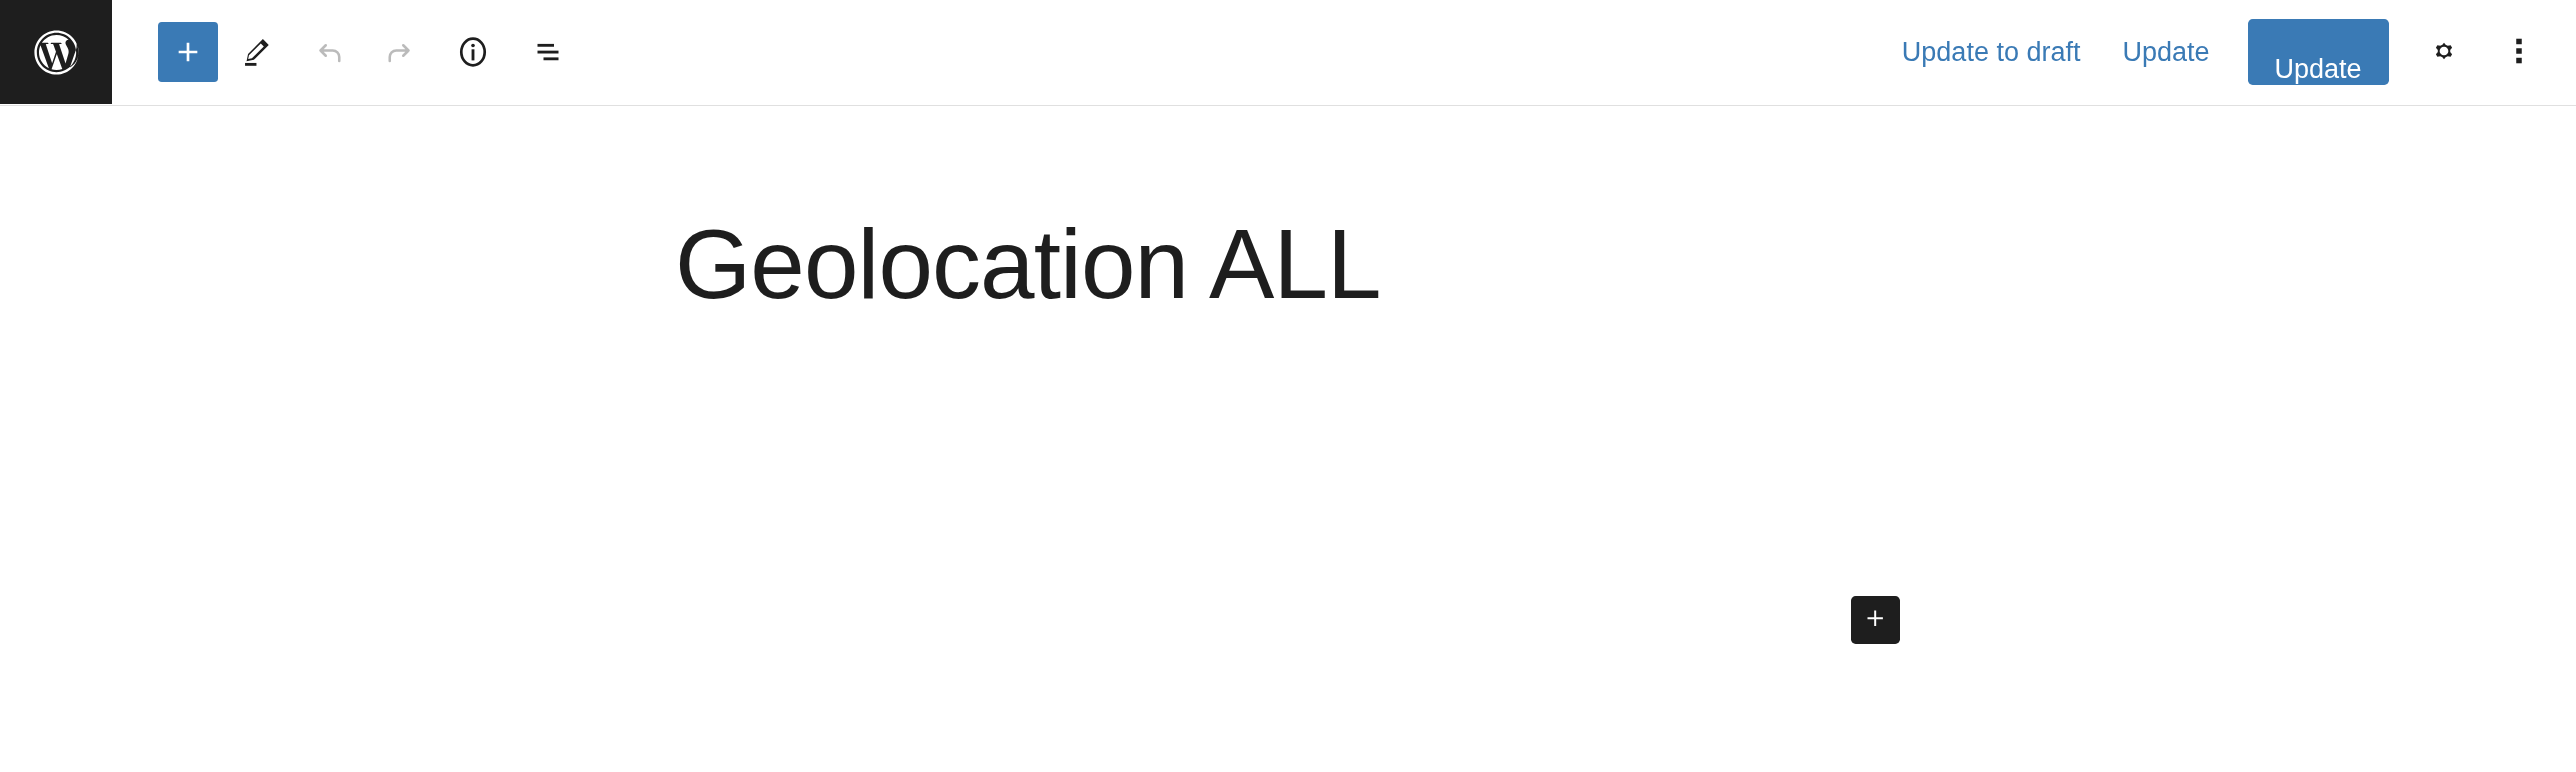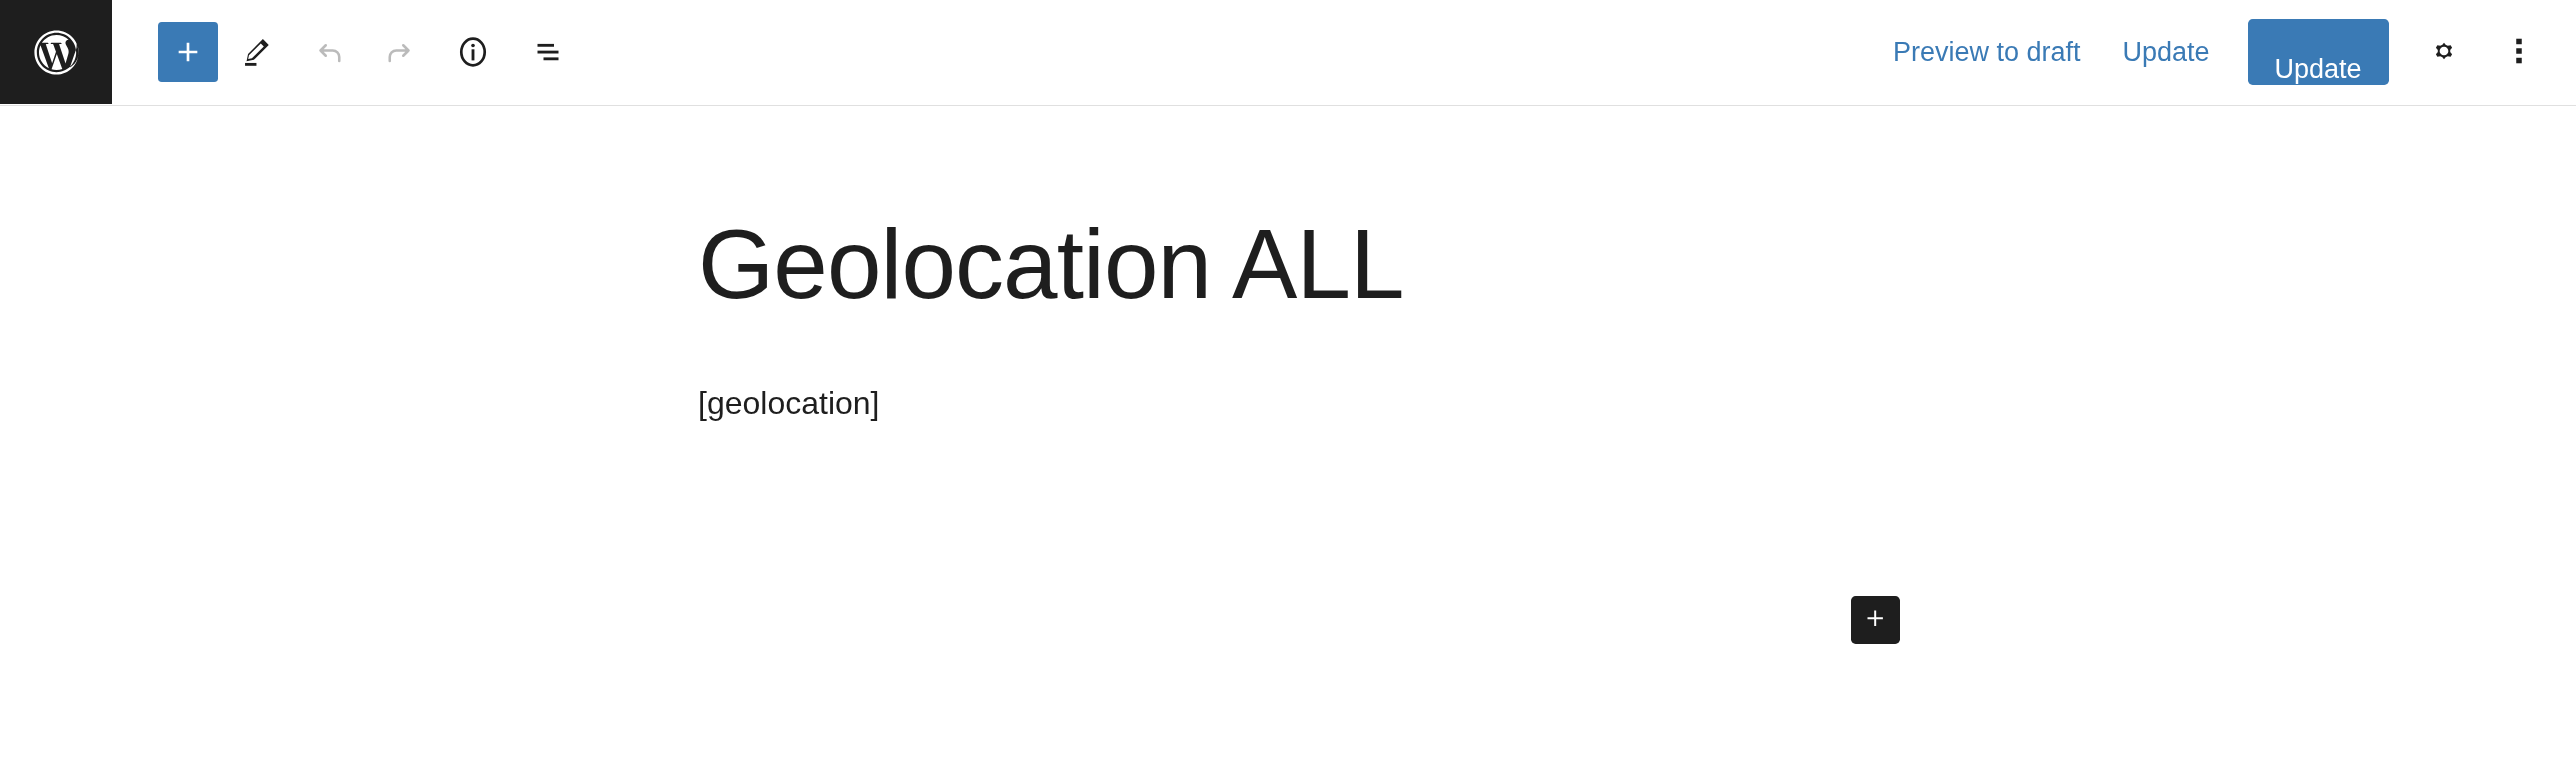--- a/index.html
+++ b/index.html
@@ -122,21 +122,21 @@
   
   .editor-canvas {
     position: relative;
     width: 2576px;
     height: 667px;
     background: #ffffff;
   }
 
   .content-wrap {
     position: absolute;
-    left: 698px;
+    left: 675px;
     top: 0;
     width: 1226px;
   }
 
   .post-title {
     font-family: "Liberation Sans", sans-serif;
     font-size: 98px;
     font-weight: 400;
     line-height: 1.15;
     color: #1e1e1e;
@@ -246,21 +246,21 @@
           <rect x="5" y="11.1" width="14" height="1.9" fill="#1e1e1e"></rect>
           <rect x="9" y="15.6" width="10" height="1.9" fill="#1e1e1e"></rect>
         </svg>
       </span>
     </button>
 
   </div>
 
   <div class="toolbar-right">
 
-    <button class="tb-link">Preview to draft</button>
+    <button class="tb-link">Update to draft</button>
 
     <button class="tb-link">Update</button>
 
     <button class="tb-update">Update</button>
 
     <button class="tb-icon-btn icon-gear-wrap" title="Settings">
       <span>
         <svg width="36" height="36" viewBox="0 0 24 24" aria-hidden="true">
           <path fill="#1e1e1e" d="M12 2.6l1.25 1.55c.43.12.84.29 1.22.5l1.95-.43.98 1.7-1.3 1.5c.06.22.09.45.09.68s-.03.46-.09.68l1.3 1.5-.98 1.7-1.95-.43c-.38.21-.79.38-1.22.5L12 13.6l-1.25-1.55a5.2 5.2 0 0 1-1.22-.5l-1.95.43-.98-1.7 1.3-1.5a2.9 2.9 0 0 1 0-1.36l-1.3-1.5.98-1.7 1.95.43c.38-.21.79-.38 1.22-.5L12 2.6z" transform="translate(0 3.9)"></path>
           <circle cx="12" cy="12" r="2.9" fill="#ffffff"></circle>
@@ -280,21 +280,20 @@
 
   </div>
 </div>
 
 <div class="editor-canvas">
 
   <div class="content-wrap">
 
     <h1 class="post-title" aria-placeholder="Add title">Geolocation ALL</h1>
 
-    <p class="post-paragraph">[geolocation]</p>
 
   </div>
 
   <button class="block-inserter" title="Add block">
     <span>
       <svg width="26.4" height="26.4" viewBox="0 0 24 24" aria-hidden="true">
         <path fill="#ffffff" d="M11.1 5h1.8v6.1H19v1.8h-6.1V19h-1.8v-6.1H5v-1.8h6.1V5z"></path>
       </svg>
     </span>
   </button>

